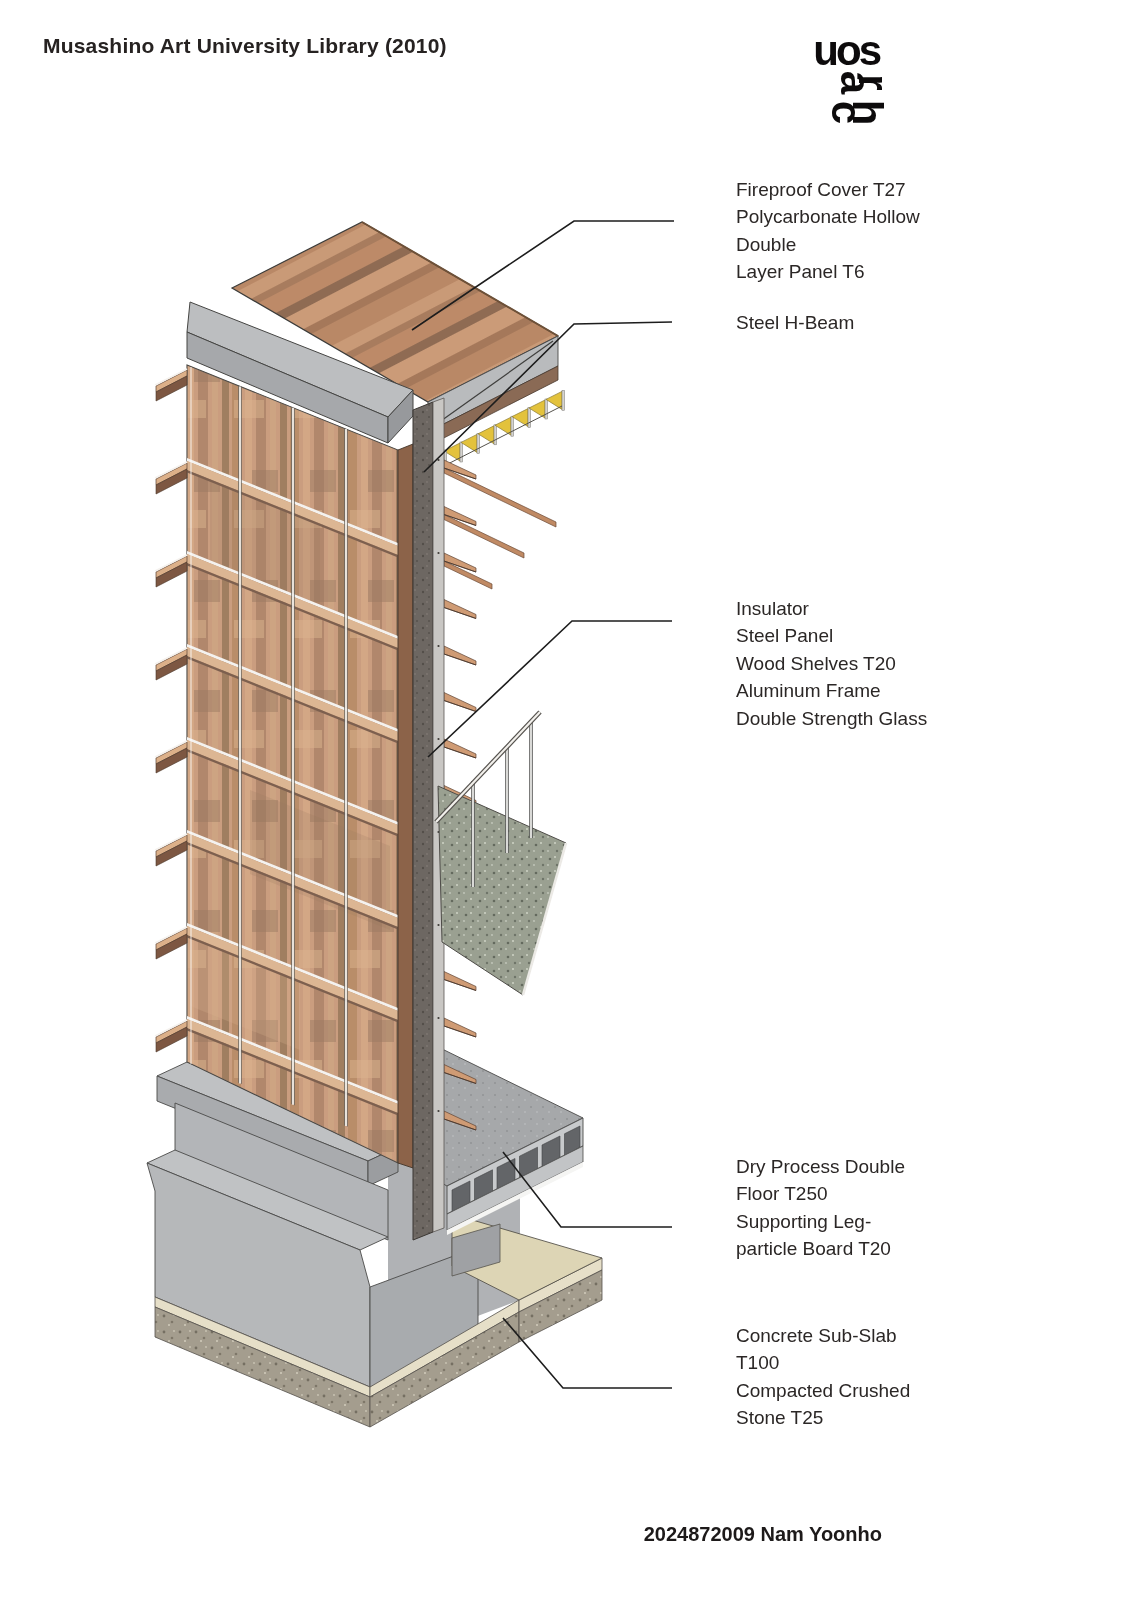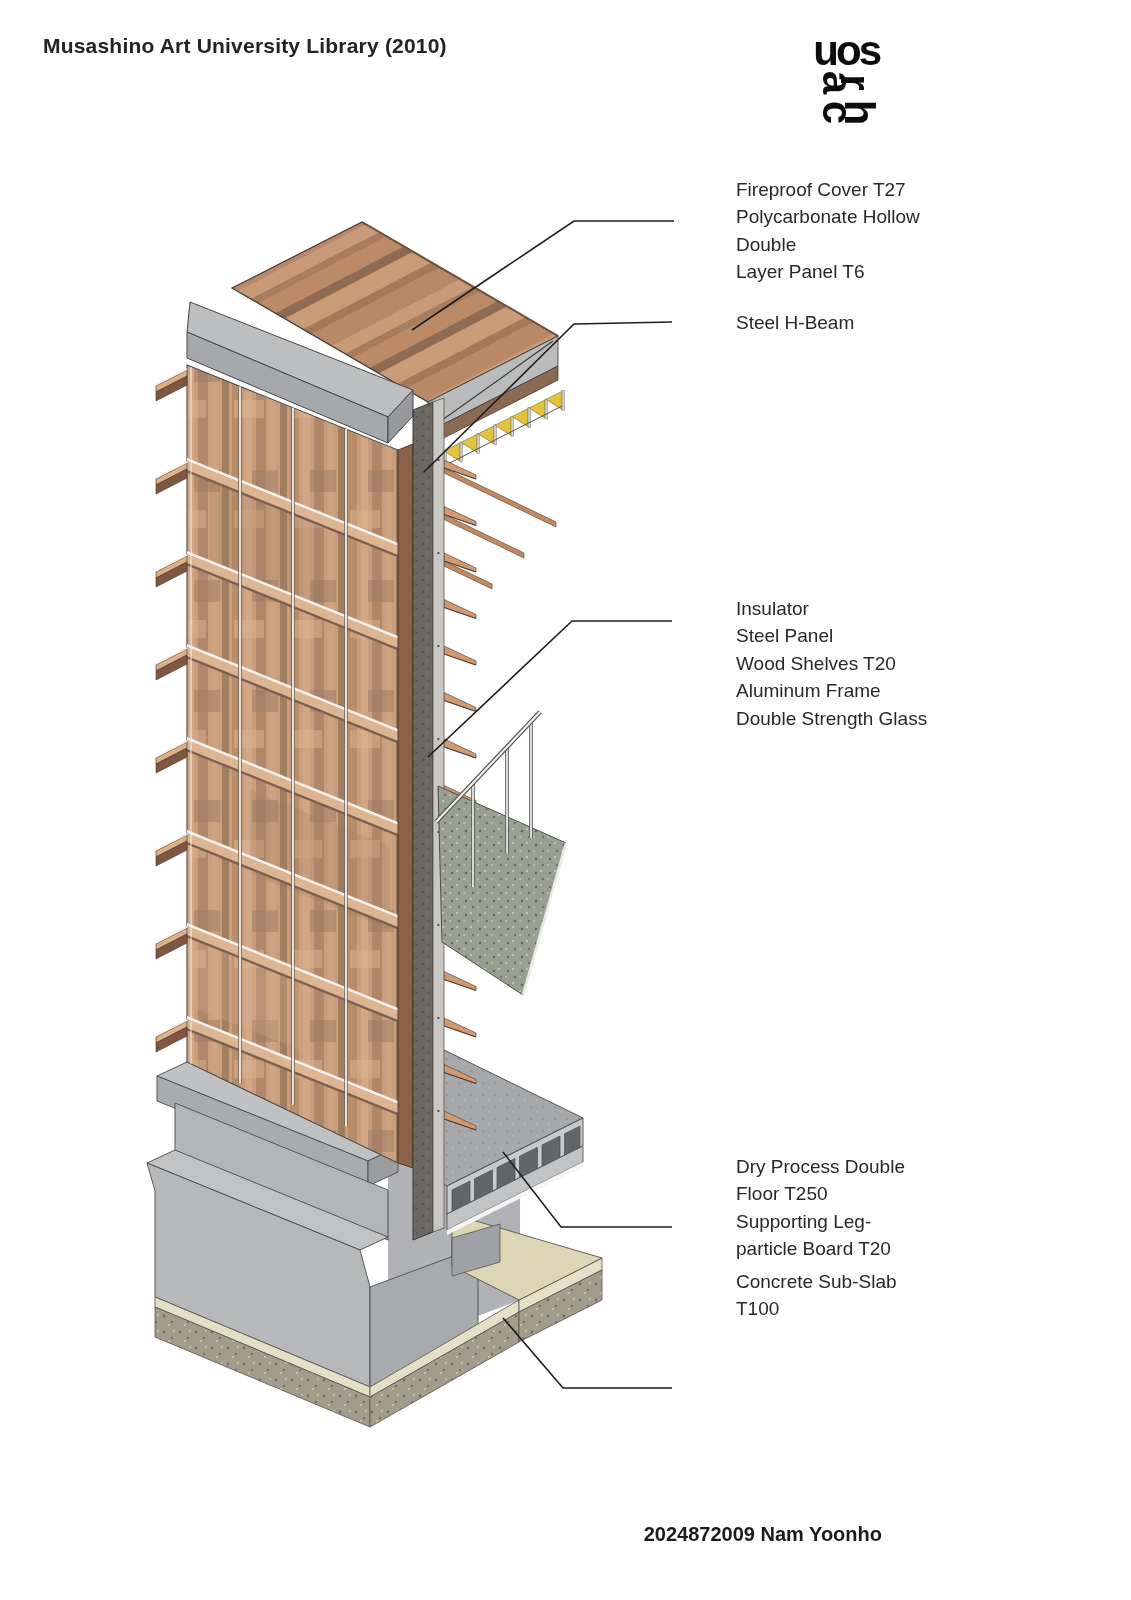--- a/index.html
+++ b/index.html
@@ -1,19 +1,19 @@
 <!DOCTYPE html>
 <html><head>
 <meta charset="utf-8">
 <style>
   html,body{margin:0;padding:0;background:#ffffff;}
   .page{position:relative;width:930px;height:1600px;background:#ffffff;overflow:hidden;
         font-family:"Liberation Sans", sans-serif;color:#262221;}
   .title{position:absolute;left:43px;top:34px;font-size:21px;font-weight:600;letter-spacing:.2px;}
-  .logo{position:absolute;right:51px;top:36px;text-align:left;font-weight:800;
+  .logo{position:absolute;right:51px;top:36px;text-align:right;font-weight:800;
         font-size:42px;line-height:30px;letter-spacing:-3px;color:#0d0b0c;}
   .logo .row{display:block;}
   .logo .row2,.logo .row3{padding-left:14px;}
   .rl{display:inline-block;transform:rotate(90deg);}
   .ann{position:absolute;left:688px;font-size:19px;line-height:27.4px;font-weight:500;color:#2b2726;margin-left:48px;}
   .credit{position:absolute;right:48px;top:1523px;font-size:20px;font-weight:600;color:#1d1a1a;}
   svg{position:absolute;left:0;top:0;}
 </style>
 </head>
 <body>
@@ -288,18 +288,19 @@
     <div>Wood Shelves T20</div>
     <div>Aluminum Frame</div>
     <div>Double Strength Glass</div>
   </div>
 
   <div class="ann" style="top:1153px">
     <div>Dry Process Double Floor T250</div>
     <div>Supporting Leg-particle Board T20</div>
   </div>
 
-  <div class="ann" style="top:1268px">
+  <div class="ann" style="top:1322px">
     <div>Concrete Sub-Slab T100</div>
+    <div>Compacted Crushed Stone T25</div>
   </div>
 
   <div class="credit">2024872009 Nam Yoonho</div>
 </div>
 
 </body></html>

